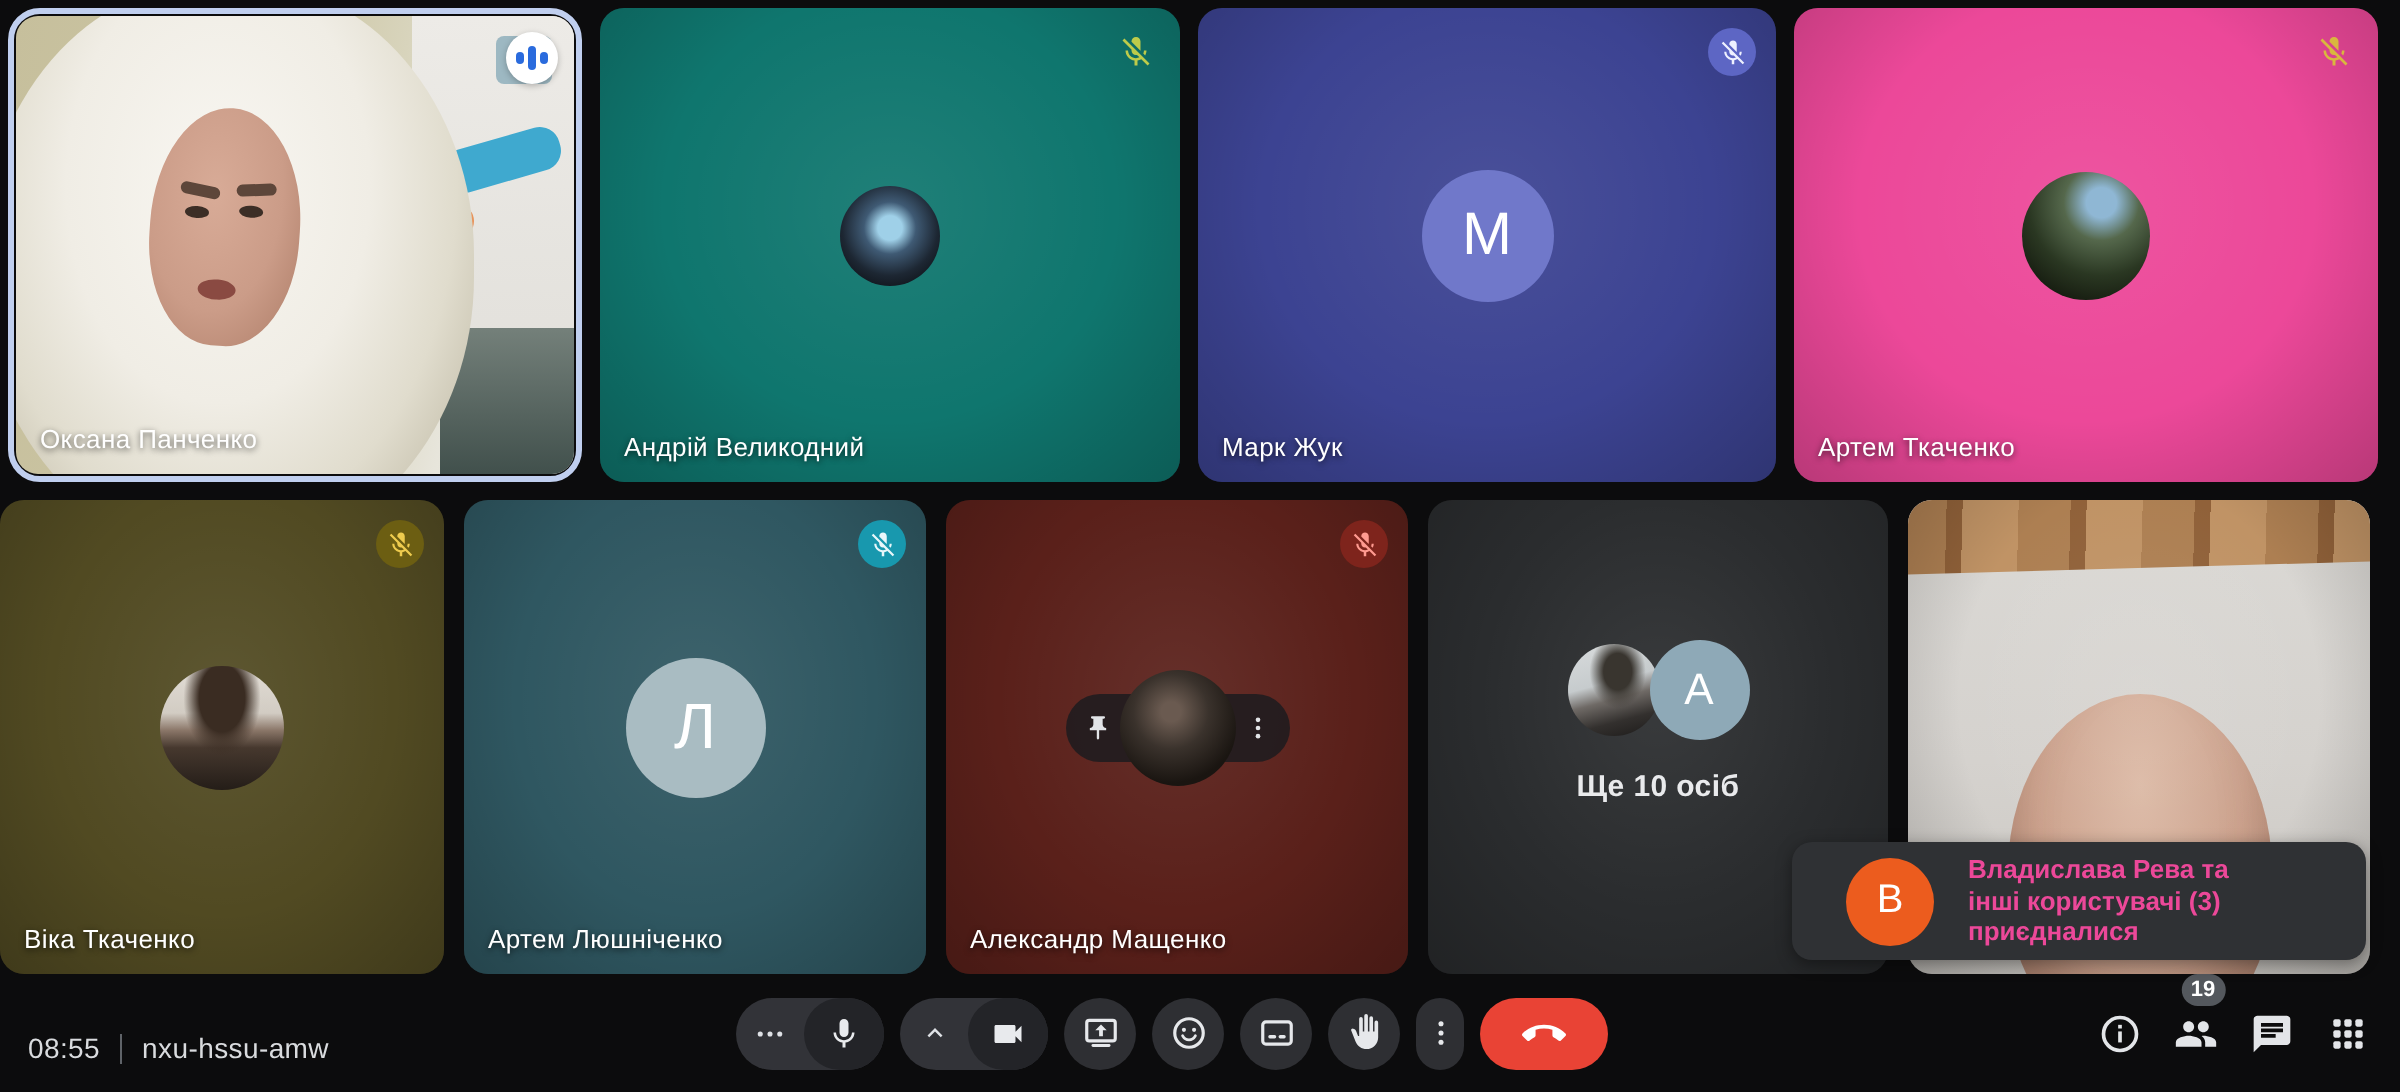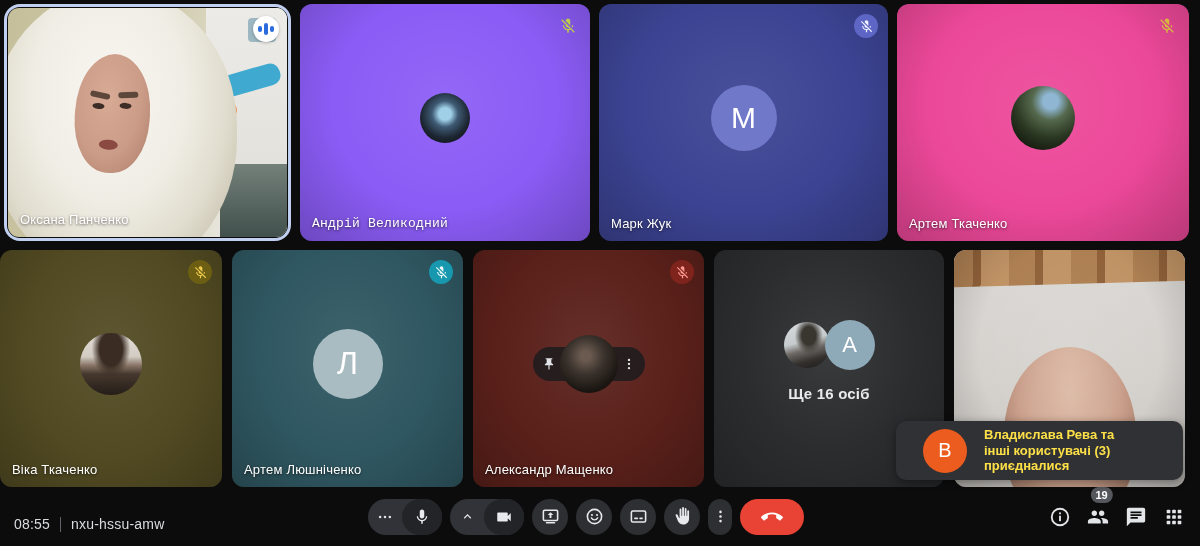--- a/index.html
+++ b/index.html
@@ -71,21 +71,21 @@
   .glasses{position:absolute;left:50%;bottom:18px;transform:translateX(-50%);width:120px;height:30px;}
   .lens{position:absolute;top:0;width:44px;height:24px;border:3px solid #26241f;border-radius:7px;
     background:rgba(215,205,198,.28);box-sizing:border-box;}
   .bridge{position:absolute;left:50px;top:4px;width:20px;height:3px;background:#26241f;}
 
   
   .toast{position:absolute;left:896px;top:421px;width:287px;height:59px;background:#2f3134;border-radius:10px;
     display:flex;align-items:center;z-index:6;box-shadow:0 2px 8px rgba(0,0,0,.4);}
   .toast-av{width:44px;height:44px;border-radius:50%;margin-left:27px;flex:0 0 auto;
     display:flex;align-items:center;justify-content:center;color:#fff;font-size:20px;}
-  .toast-msg{margin-left:17px;width:158px;font-size:13px;line-height:15.5px;color:#fde047;font-weight:bold;}
+  .toast-msg{margin-left:17px;width:158px;font-size:13px;line-height:15.5px;color:#ec4899;font-weight:bold;}
 
   
   .bar{position:absolute;left:0;right:0;bottom:0;height:59px;z-index:5;}
   .bar-left{position:absolute;left:14px;top:15px;bottom:0;display:flex;align-items:center;}
   .time,.code{font-size:14px;color:#d9dbde;letter-spacing:.2px;}
   .vdiv{width:1px;height:15px;background:#5f6368;margin:0 10px;}
   .bar-center{position:absolute;left:368px;top:0;bottom:0;display:flex;align-items:center;gap:8px;}
   .pillgrp{height:36px;border-radius:18px;background:#323338;display:flex;align-items:center;}
   .pillseg{width:34px;height:36px;display:flex;align-items:center;justify-content:center;color:#dfe2e6;cursor:pointer;}
   .pillmain{width:40px;height:36px;border-radius:18px;background:#232428;display:flex;align-items:center;justify-content:center;color:#e8eaed;cursor:pointer;}
@@ -124,21 +124,21 @@
       </div>
       <div class="speakbadge">
         <i style="height:6px"></i>
           <i style="height:12px"></i>
           <i style="height:6px"></i>
       </div>
       <span class="nm">Оксана Панченко</span>
     </div>
   </div>
 
-  <div class="tile" style="width: 290px; background: #8b5cf6; font-family: Liberation Mono, monospace;">
+  <div class="tile" style="width: 290px; background: #0f766e;">
     <div class="av" style="width:50px;height:50px;background:radial-gradient(circle at 50% 42%,#9fd0e8 0%,#9fd0e8 16%,#3f5a74 34%,#1d2733 62%,#0e1218 85%);"></div>
     <div class="micbadge bare" style="background: transparent; color: rgb(189, 203, 74);">
       <svg viewBox="0 0 24 24" fill="currentColor">
           <path d="M19 11h-1.7c0 .74-.16 1.43-.43 2.05l1.23 1.23c.56-.98.9-2.09.9-3.28zm-4.02.17c0-.06.02-.11.02-.17V5c0-1.66-1.34-3-3-3S9 3.34 9 5v.18l5.98 5.99zM4.27 3 3 4.27l6.01 6.01V11c0 1.66 1.33 3 2.99 3 .22 0 .44-.03.65-.08l1.66 1.66c-.71.33-1.5.52-2.31.52-2.76 0-5.3-2.1-5.3-5.1H5c0 3.41 2.72 6.23 6 6.72V21h2v-3.28c.91-.13 1.77-.45 2.54-.9L19.73 21 21 19.73 4.27 3z"></path>
         </svg>
     </div>
     <span class="nm">Андрій Великодний</span>
   </div>
 
   <div class="tile" style="width: 289px; background: rgb(60, 67, 146);">
@@ -211,21 +211,21 @@
   </div>
 
   <div class="tile" style="width: 230px; background: rgb(42, 44, 46);">
     <div class="ovf">
       <div class="ovf-avs">
         <div style="width:46px;height:46px;border-radius:50%;background:
           radial-gradient(ellipse at 54% 30%,#39352f 0%,#39352f 20%,rgba(57,53,47,0) 40%),
           linear-gradient(165deg,#d9dcdd 0%,#c6cbcd 42%,#6f6a66 58%,#33302e 78%,#1c1a19 100%);"></div>
         <div style="width: 50px; height: 50px; border-radius: 50%; margin-left: -5px; display: flex; align-items: center; justify-content: center; color: rgb(255, 255, 255); font-size: 22px; background: rgb(142, 169, 183);">А</div>
       </div>
-      <div class="ovf-label">Ще 16 осіб</div>
+      <div class="ovf-label">Ще 10 осіб</div>
     </div>
   </div>
 
   <div class="tile" style="width:231px">
     <div class="manvideo">
       <div class="wood"></div>
       <div class="head"></div>
       <div class="glasses">
         <div class="lens" style="left:8px;"></div>
         <div class="lens" style="right:8px;"></div>

